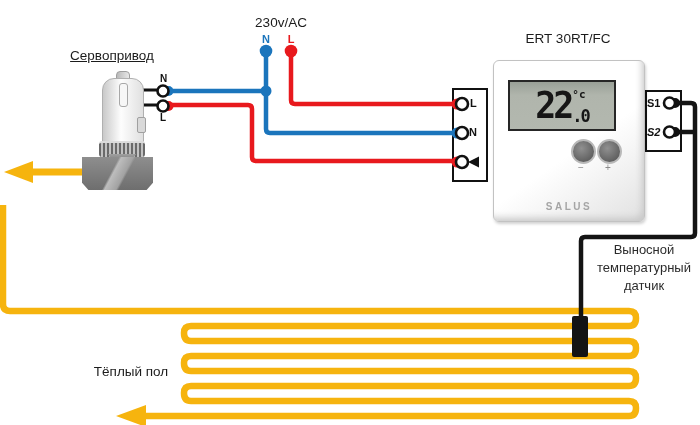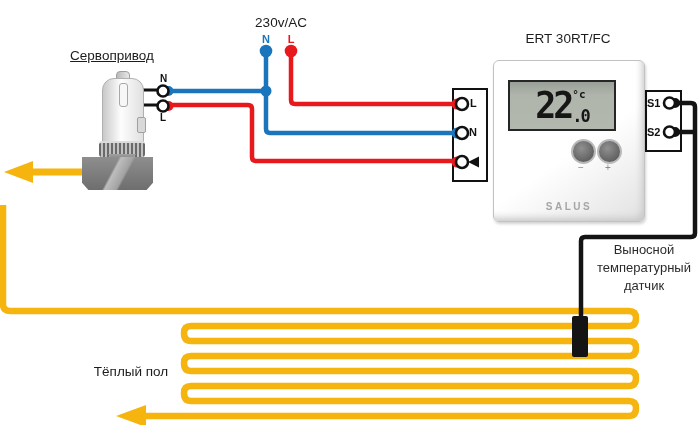--- a/index.html
+++ b/index.html
@@ -129,21 +129,21 @@
     <div class="knob" style="left:77px;top:78px;"></div>
     <div class="knob" style="left:103px;top:78px;"></div>
     <div class="knob-sign" style="left:84px;top:101px;">−</div>
     <div class="knob-sign" style="left:111px;top:101px;">+</div>
     <div class="brand">SALUS</div>
   </div>
 
   <div class="term-lbl" style="left:470px;top:97px;">L</div>
   <div class="term-lbl" style="left:469px;top:126px;">N</div>
   <div class="term-lbl" style="left:647px;top:97px;">S1</div>
-  <div class="term-lbl" style="left:647px;top:126px;">S2</div>
+  <div class="term-lbl" style="left:647px;top:126px;font-style:italic;">S2</div>
 
   <div class="term-lbl" style="left:160px;top:73px;font-size:10px;">N</div>
   <div class="term-lbl" style="left:160px;top:112px;font-size:10px;">L</div>
 
   <div class="lbl lbl-main" style="left:245px;top:15px;width:72px;">230v/AC</div>
   <div class="lbl lbl-bold-sm" style="left:259px;top:33px;width:14px;color:var(--neutral);">N</div>
   <div class="lbl lbl-bold-sm" style="left:284px;top:33px;width:14px;color:var(--live);">L</div>
 
   <div class="lbl lbl-main" style="left:55px;top:48px;width:114px;text-decoration:underline;">Сервопривод</div>
   <div class="lbl lbl-main" style="left:500px;top:31px;width:136px;">ERT 30RT/FC</div>

